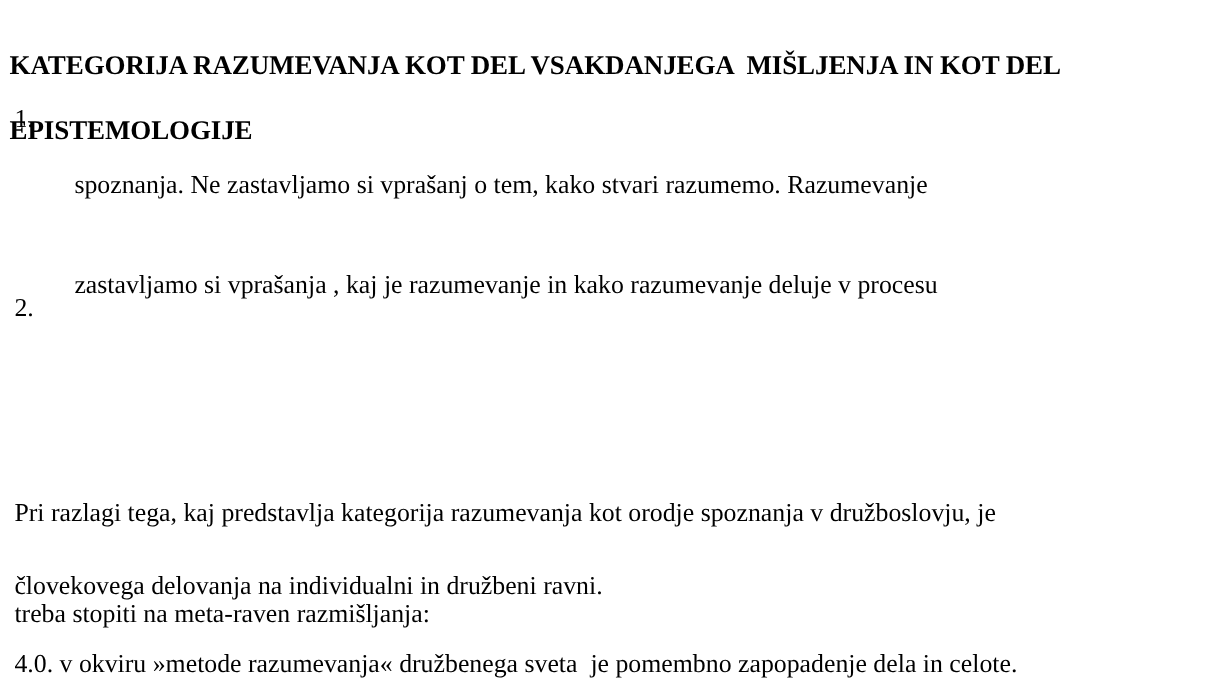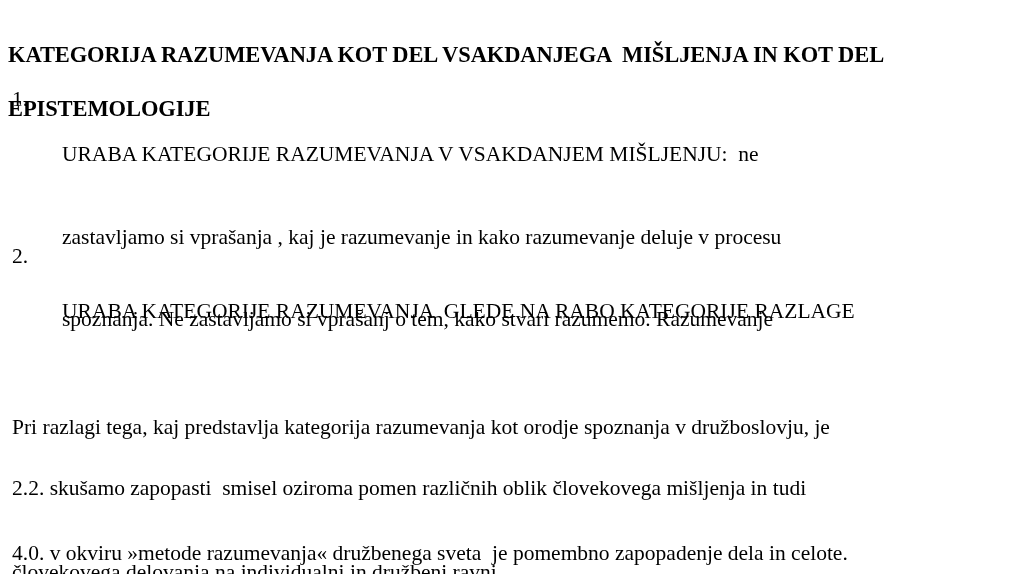--- a/index.html
+++ b/index.html
@@ -67,39 +67,37 @@
 <div class="slide">
 
   <div class="title">
     <span class="line">KATEGORIJA RAZUMEVANJA KOT DEL VSAKDANJEGA  MIŠLJENJA IN KOT DEL</span>
     <span class="line">EPISTEMOLOGIJE</span>
   </div>
 
   <div class="numbered" style="top:86px;">
     <span class="num">1.</span>
     <div class="body">
-      <span class="line">URABA KATEGORIJE RAZUMEVANJA V VSAKDANJEM MIŠLJENJU:  ne</span>
+      <span class="line">spoznanja. Ne zastavljamo si vprašanj o tem, kako stvari razumemo. Razumevanje</span>
       <span class="line">zastavljamo si vprašanja , kaj je razumevanje in kako razumevanje deluje v procesu</span>
-      <span class="line">spoznanja. Ne zastavljamo si vprašanj o tem, kako stvari razumemo. Razumevanje</span>
     </div>
   </div>
 
   <div class="numbered" style="top:243px;">
     <span class="num">2.</span>
     <div class="body">
-      <span class="line">URABA KATEGORIJE RAZUMEVANJA  GLEDE NA RABO KATEGORIJE RAZLAGE</span>
     </div>
   </div>
 
   <div class="para" style="top:357px;">
     <span class="line">Pri razlagi tega, kaj predstavlja kategorija razumevanja kot orodje spoznanja v družboslovju, je</span>
+    <span class="line">treba stopiti na meta-raven razmišljanja:</span>
   </div>
 
   <div class="para" style="top:418px;">
-    <span class="line">2.2. skušamo zapopasti  smisel oziroma pomen različnih oblik človekovega mišljenja in tudi</span>
     <span class="line">človekovega delovanja na individualni in družbeni ravni.</span>
   </div>
 
   <div class="para" style="top:483px;">
     <span class="line">4.0. v okviru »metode razumevanja« družbenega sveta  je pomembno zapopadenje dela in celote.</span>
     
   </div>
 
 </div>
 

